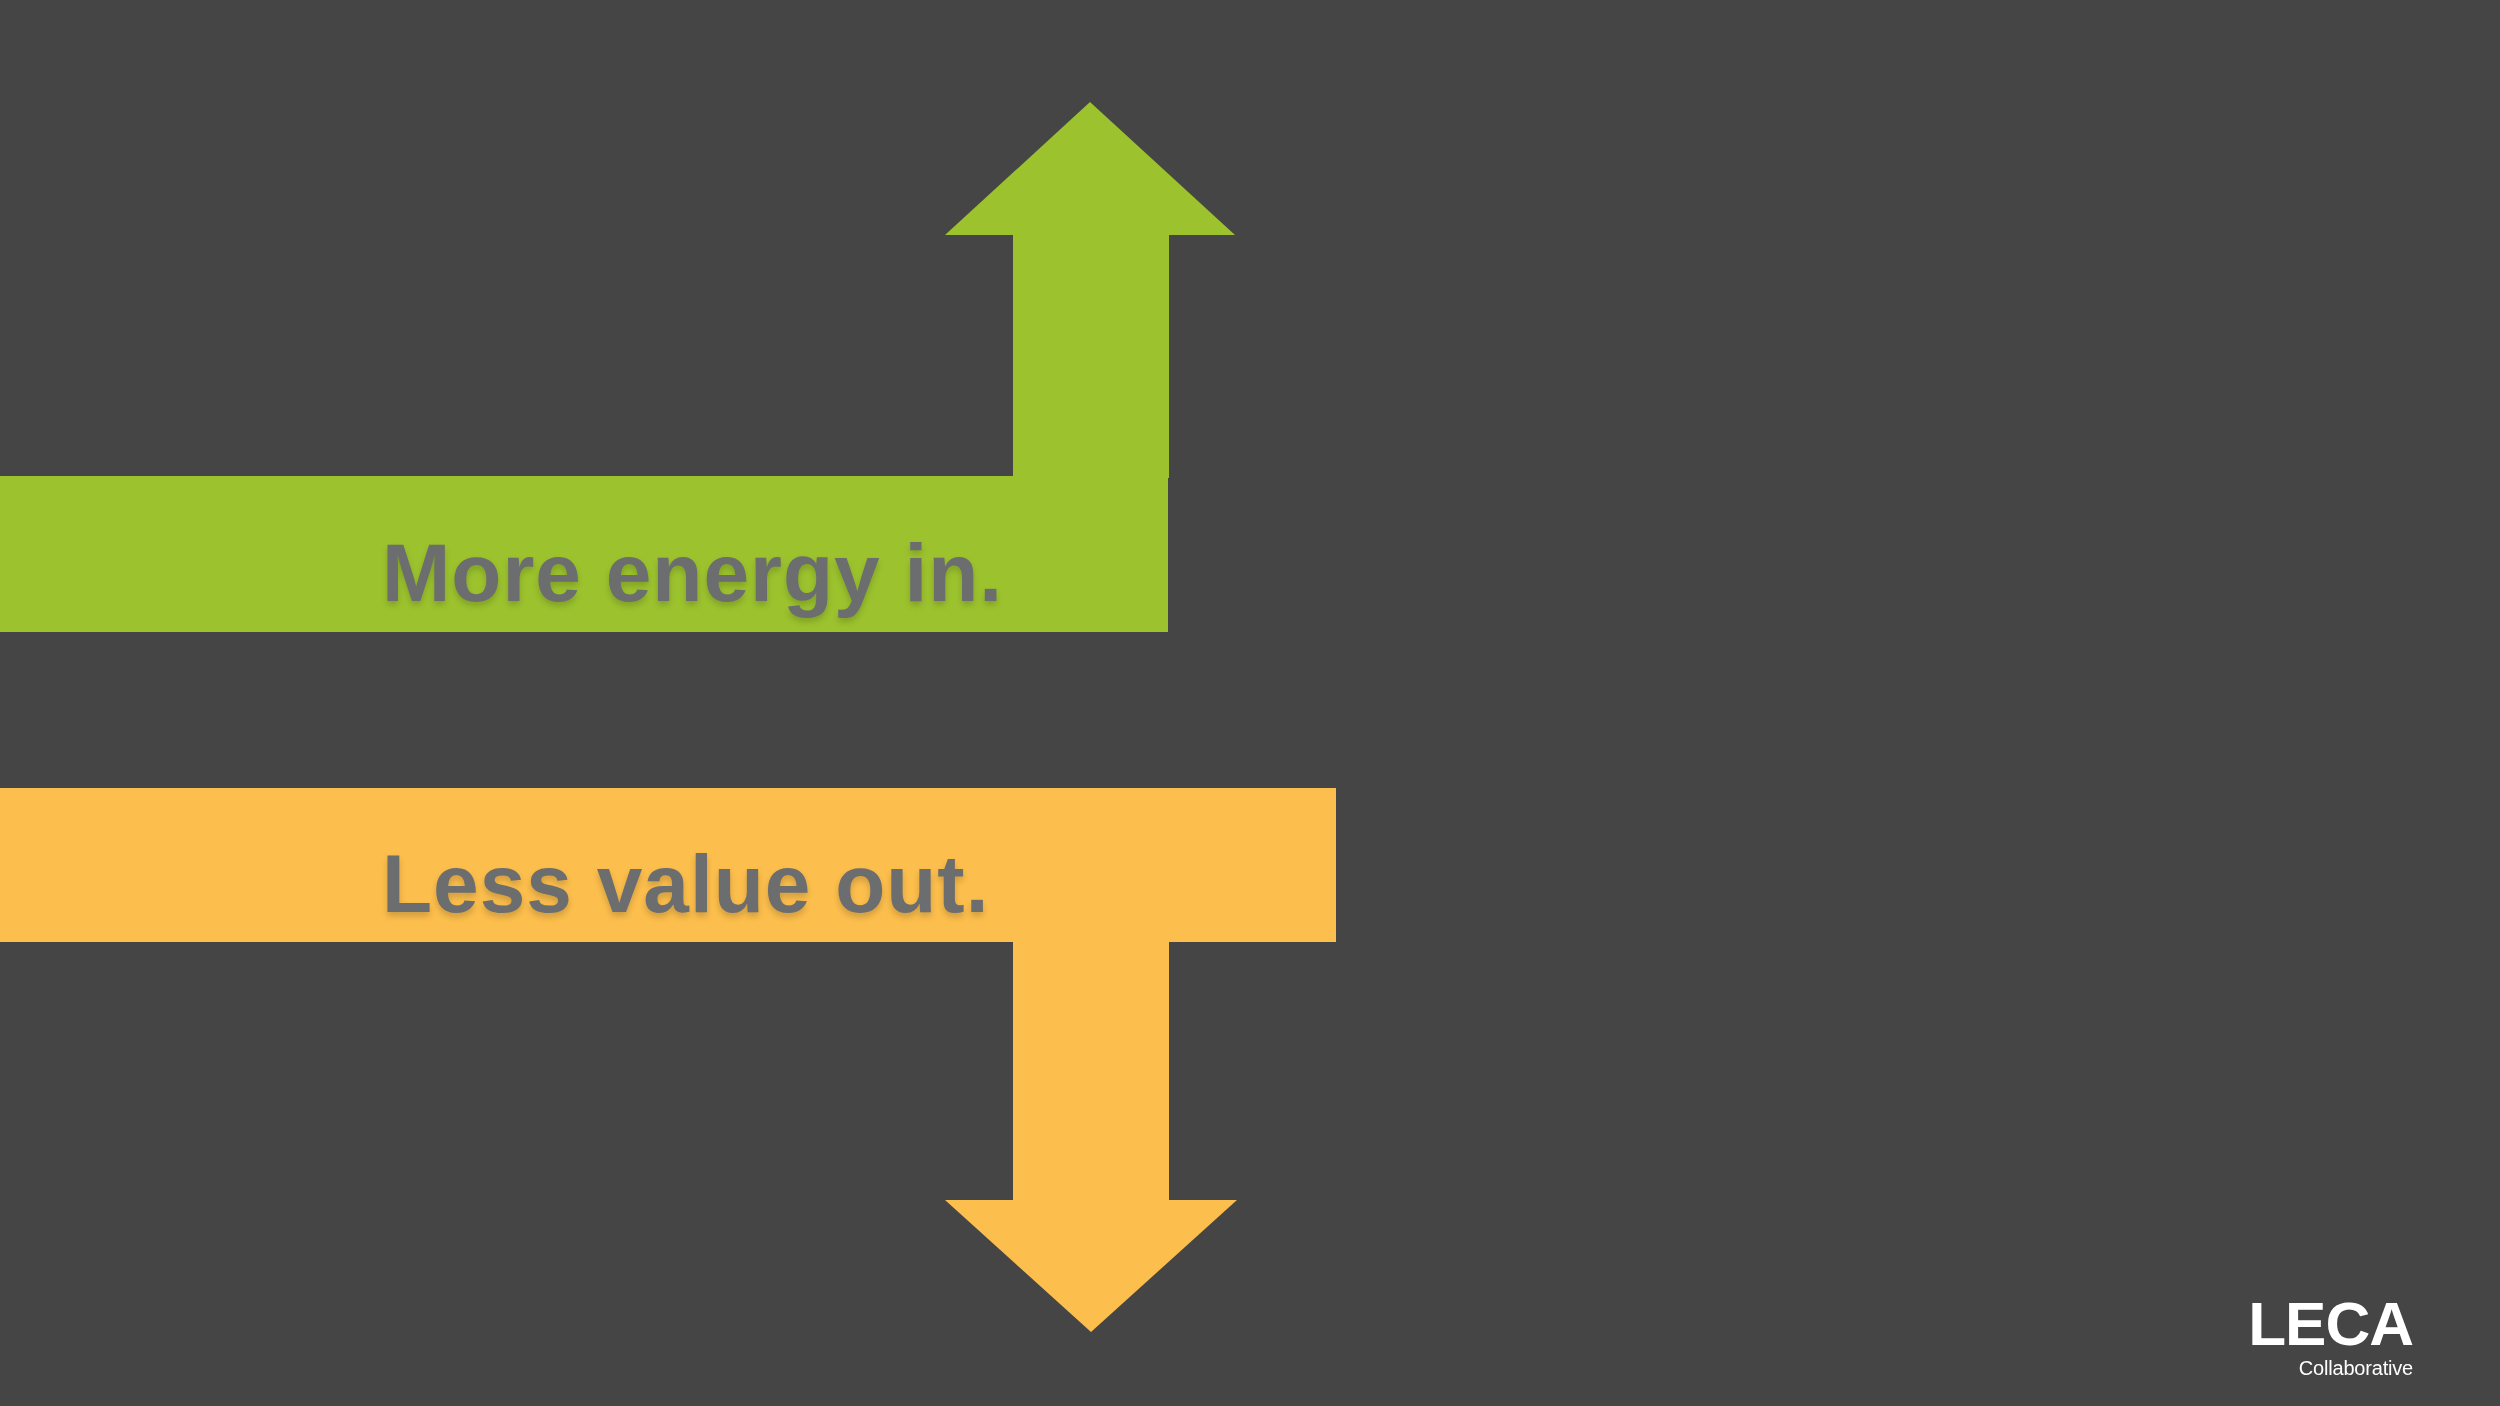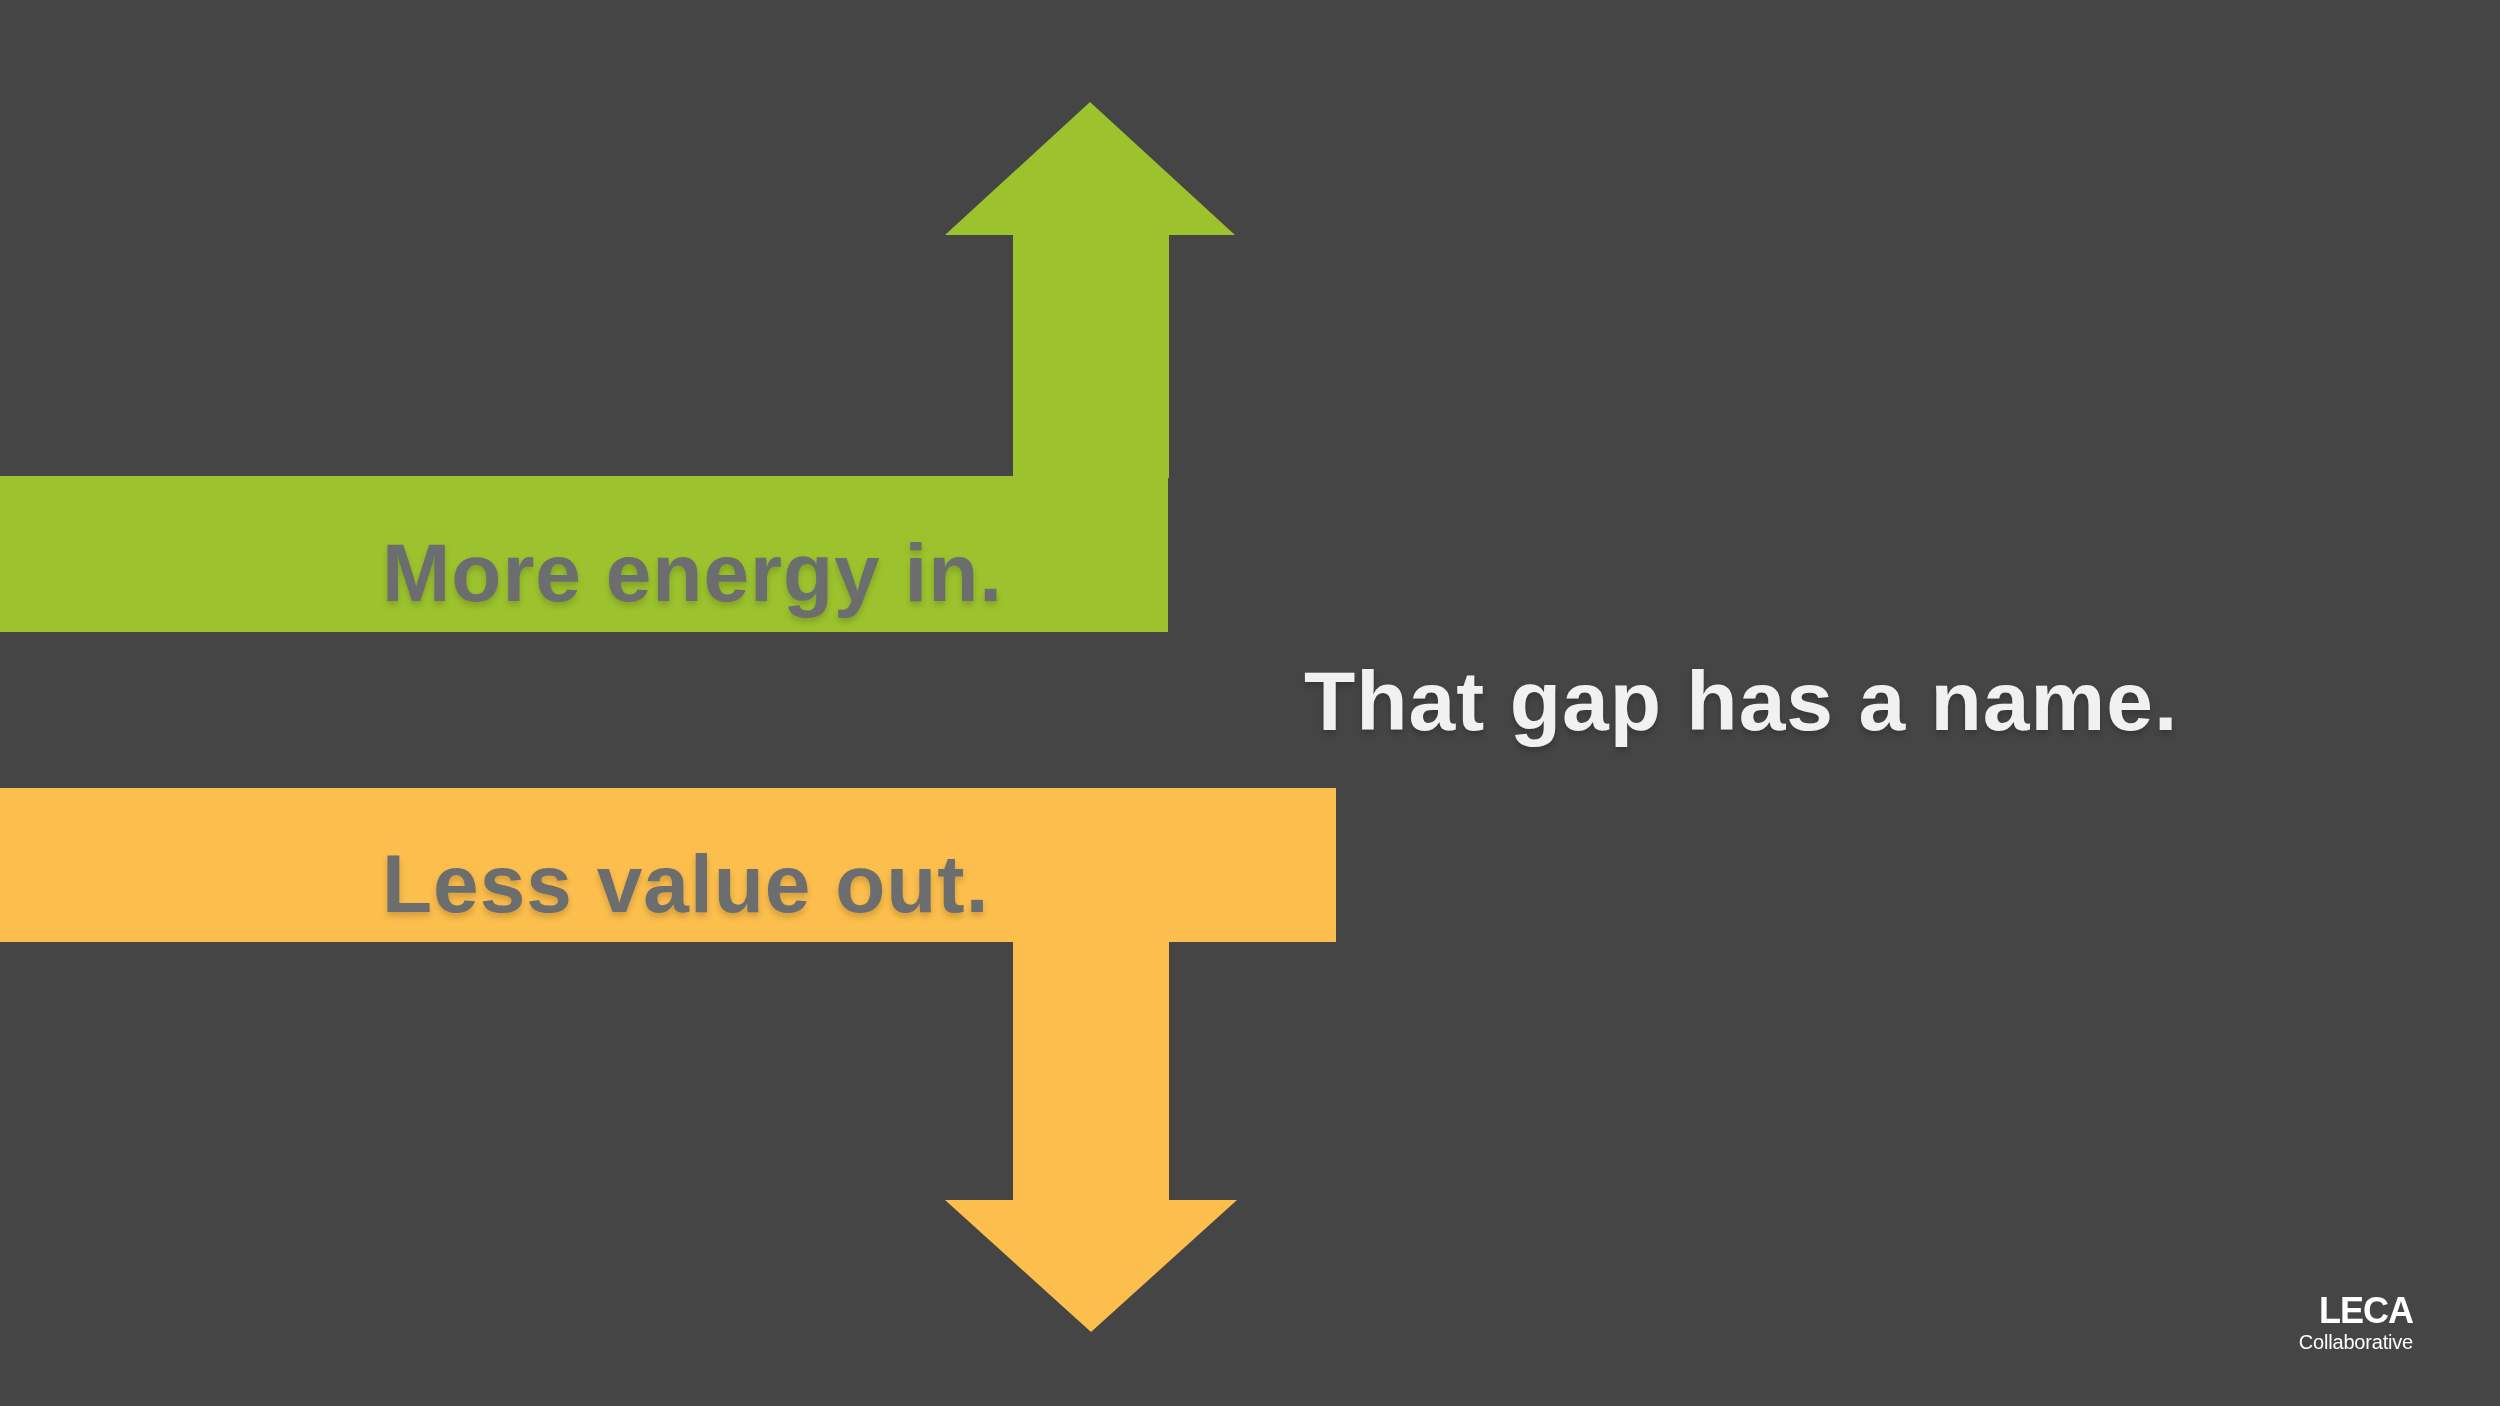--- a/index.html
+++ b/index.html
@@ -104,21 +104,21 @@
 
   
   .logo {
     position: absolute;
     right: 87px;
     top: 1293px;
     text-align: right;
     color: #ffffff;
   }
   .logo-name {
-    font-size: 36px;
+    font-size: 62px;
     font-weight: bold;
     line-height: 1.0;
     letter-spacing: -1px;
   }
   .logo-tagline {
     font-size: 20px;
     line-height: 1.0;
     margin-top: 3px;
     letter-spacing: -0.2px;
   }
@@ -137,20 +137,19 @@
   </div>
 
   <div>
     <div class="bar bar-orange">
       <span class="bar-label">Less value out.</span>
     </div>
     <div class="shaft shaft-orange"></div>
     <div class="head head-orange"></div>
   </div>
 
-  <div class="headline">That gap has a name.</div>
 
   <div class="logo">
     <div class="logo-name">LECA</div>
     <div class="logo-tagline">Collaborative</div>
   </div>
 
 </div>
 
 </body></html>

